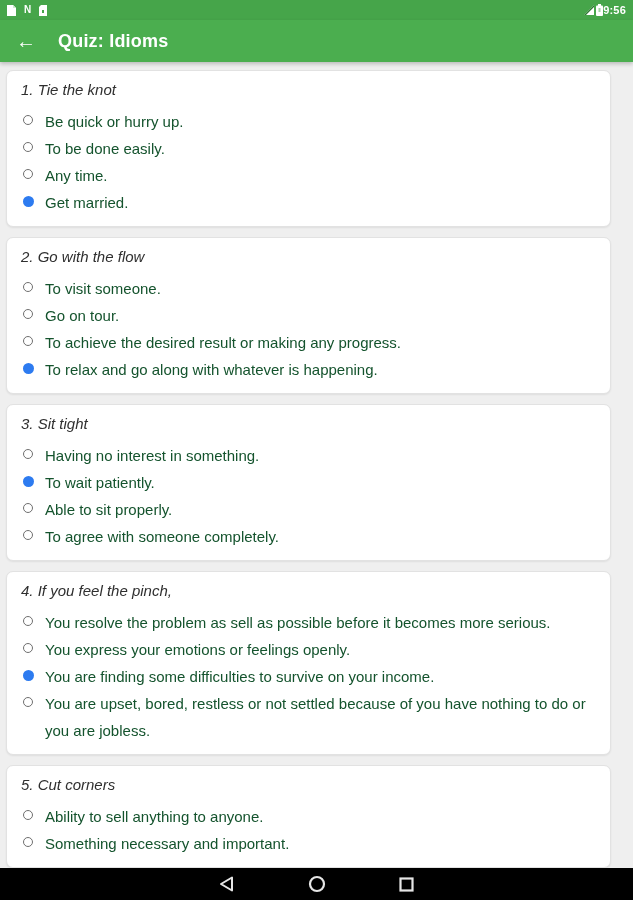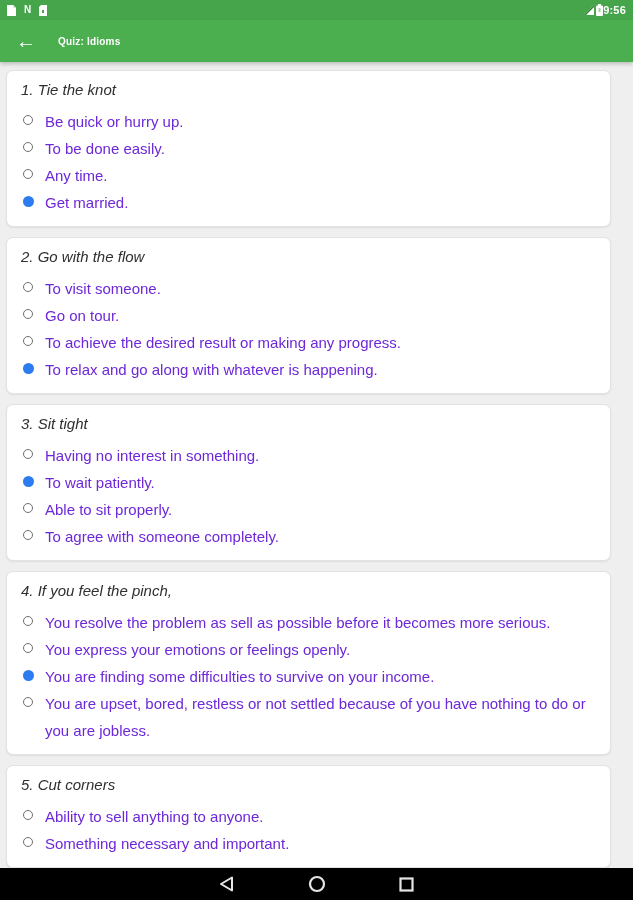--- a/index.html
+++ b/index.html
@@ -16,39 +16,39 @@
   .sb-right{ display:flex; align-items:center; }
   .sb-n{ font-size:10px; font-weight:bold; color:#fff; line-height:1; }
   .sb-time{ font-size:11px; font-weight:bold; letter-spacing:.2px; }
 
   
   .app-bar{
     height:42px; background:#4bae4f; display:flex; align-items:center;
     padding:0 16px; box-shadow:0 2px 4px rgba(0,0,0,.22); position:relative; z-index:5;
   }
   .back-arrow{ color:#fff; font-size:20px; line-height:1; cursor:pointer; width:24px; }
-  .app-title{ color:#fff; font-size:10px; font-weight:bold; margin-left:18px; letter-spacing:.2px;text-align:center; }
+  .app-title{ color:#fff; font-size:18px; font-weight:bold; margin-left:18px; letter-spacing:.2px;text-align:center; }
 
   
   .content{
     height:806px; overflow:hidden; padding:8px 22px 0 6px; background:#efefef;
   }
   .card{
     background:#fff; border:1px solid #e2e2e2; border-radius:7px;
     box-shadow:0 1px 2px rgba(0,0,0,.07);
     padding:10px 14px 10px 14px; margin-bottom:10px;
   }
   .q-title{
     font-style:italic; font-size:15px; color:#2f2f2f; line-height:18px; margin-bottom:9px;
   }
   .option{
     display:flex; align-items:flex-start; cursor:pointer;
   }
   .option-label{
-    font-size:15px; color:#6d28d9; line-height:27px;
+    font-size:15px; color:#14532d; line-height:27px;
   }
   .radio{
     width:10px; height:10px; border-radius:50%;
     border:1.5px solid #6f6f6f; background:#fff;
     margin:7px 12px 0 2px; flex:0 0 auto;
   }
   .radio.selected{
     border:none; background:#2d7bf0; width:11px; height:11px; margin:7px 11px 0 2px;
   }
 

